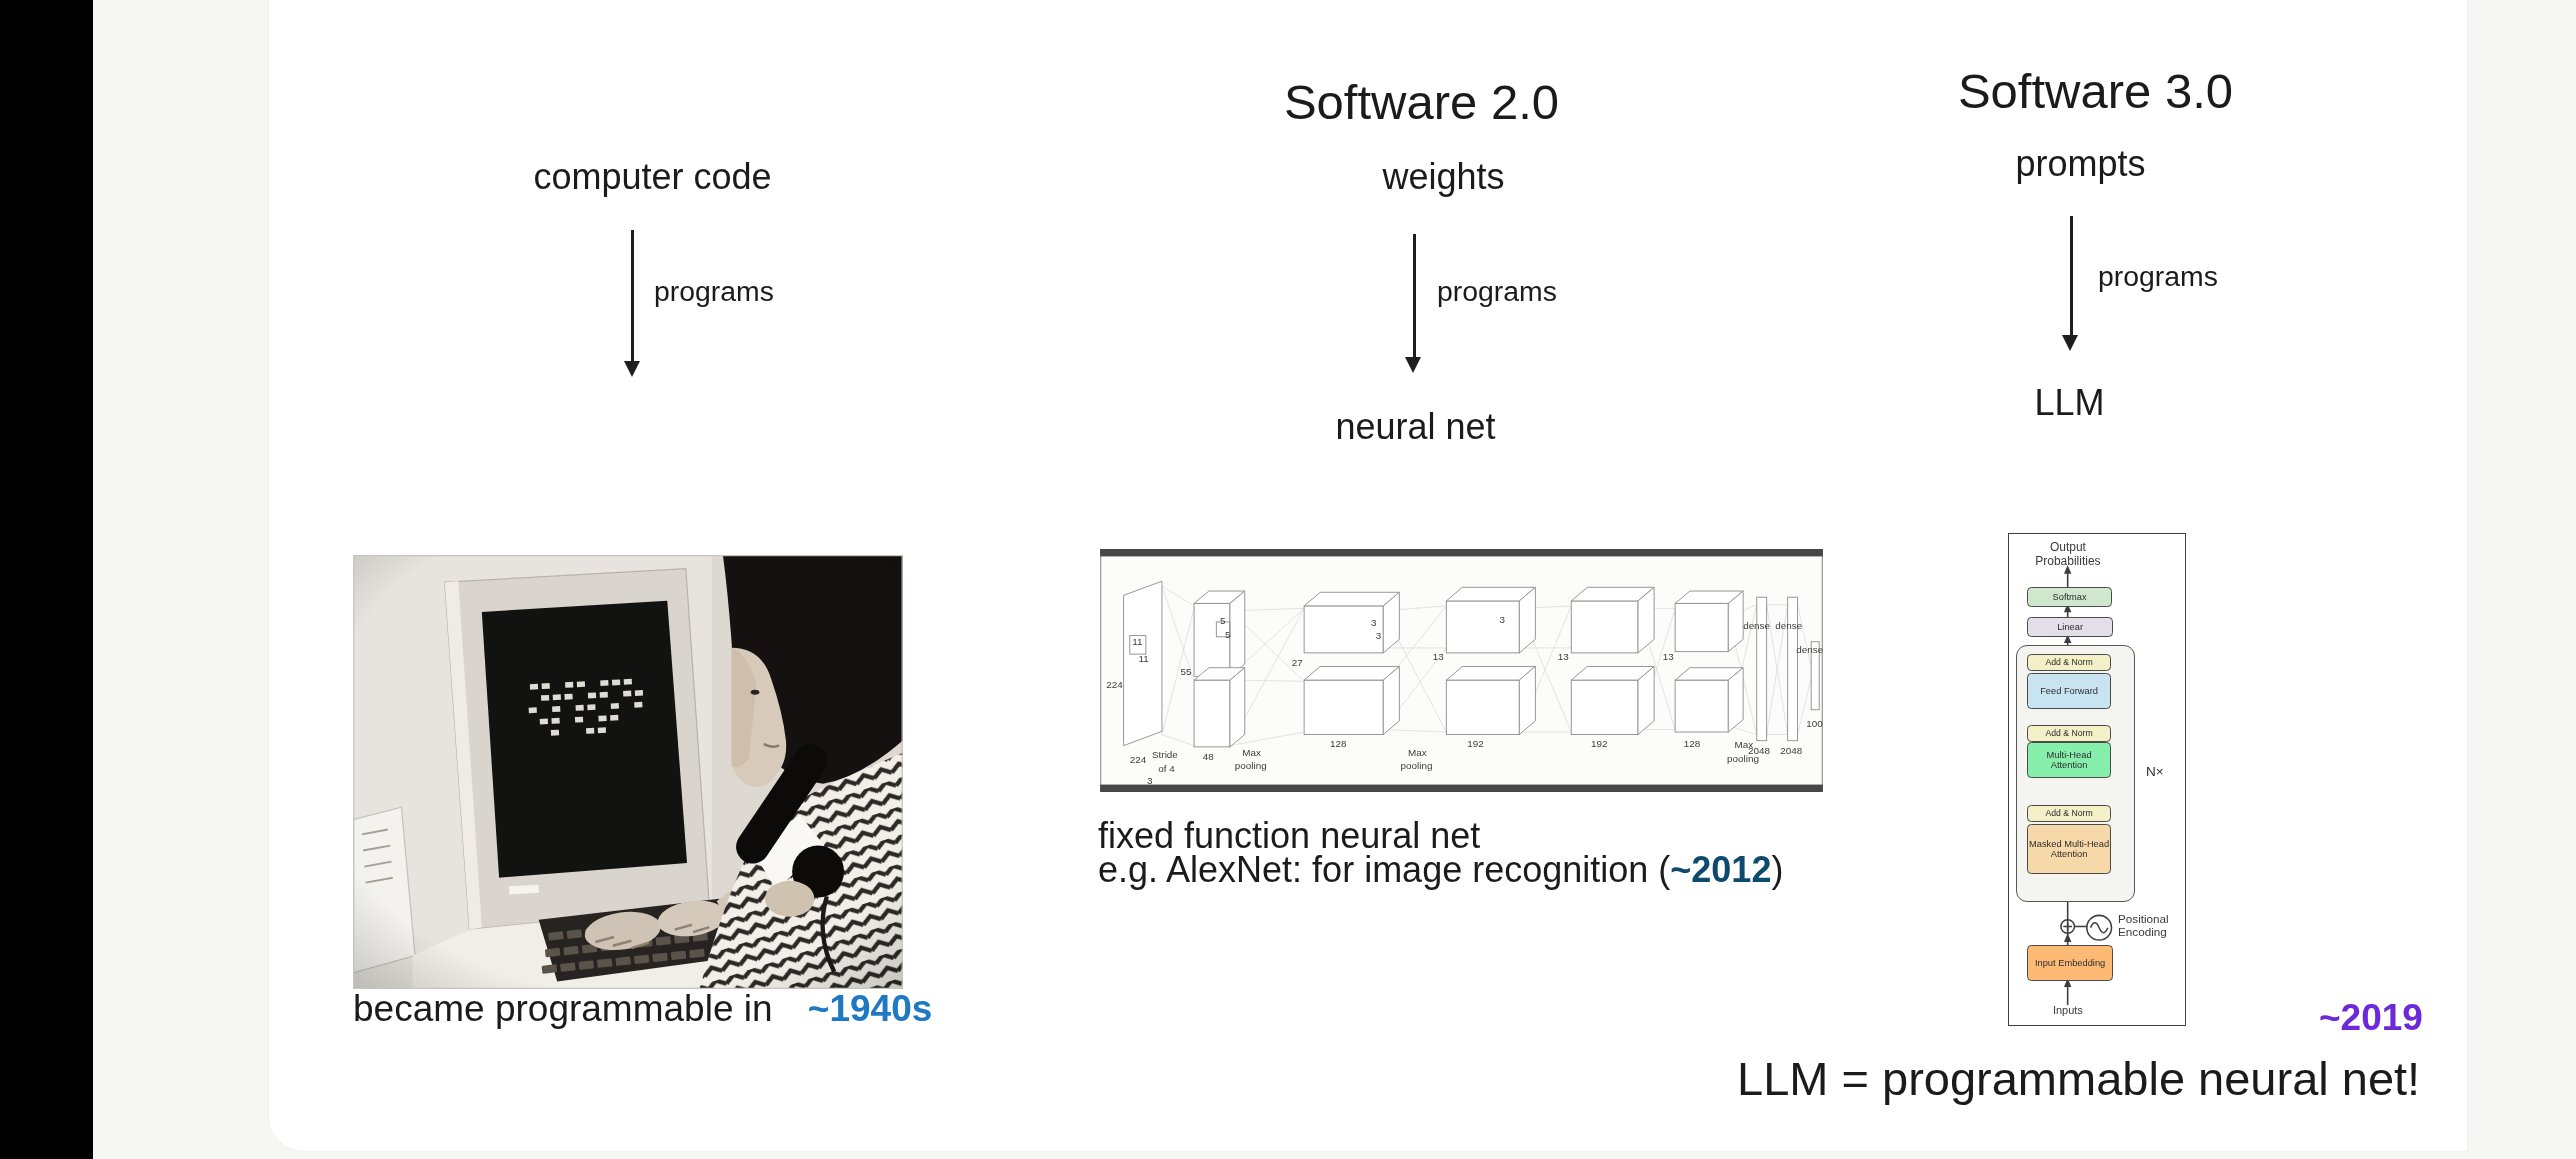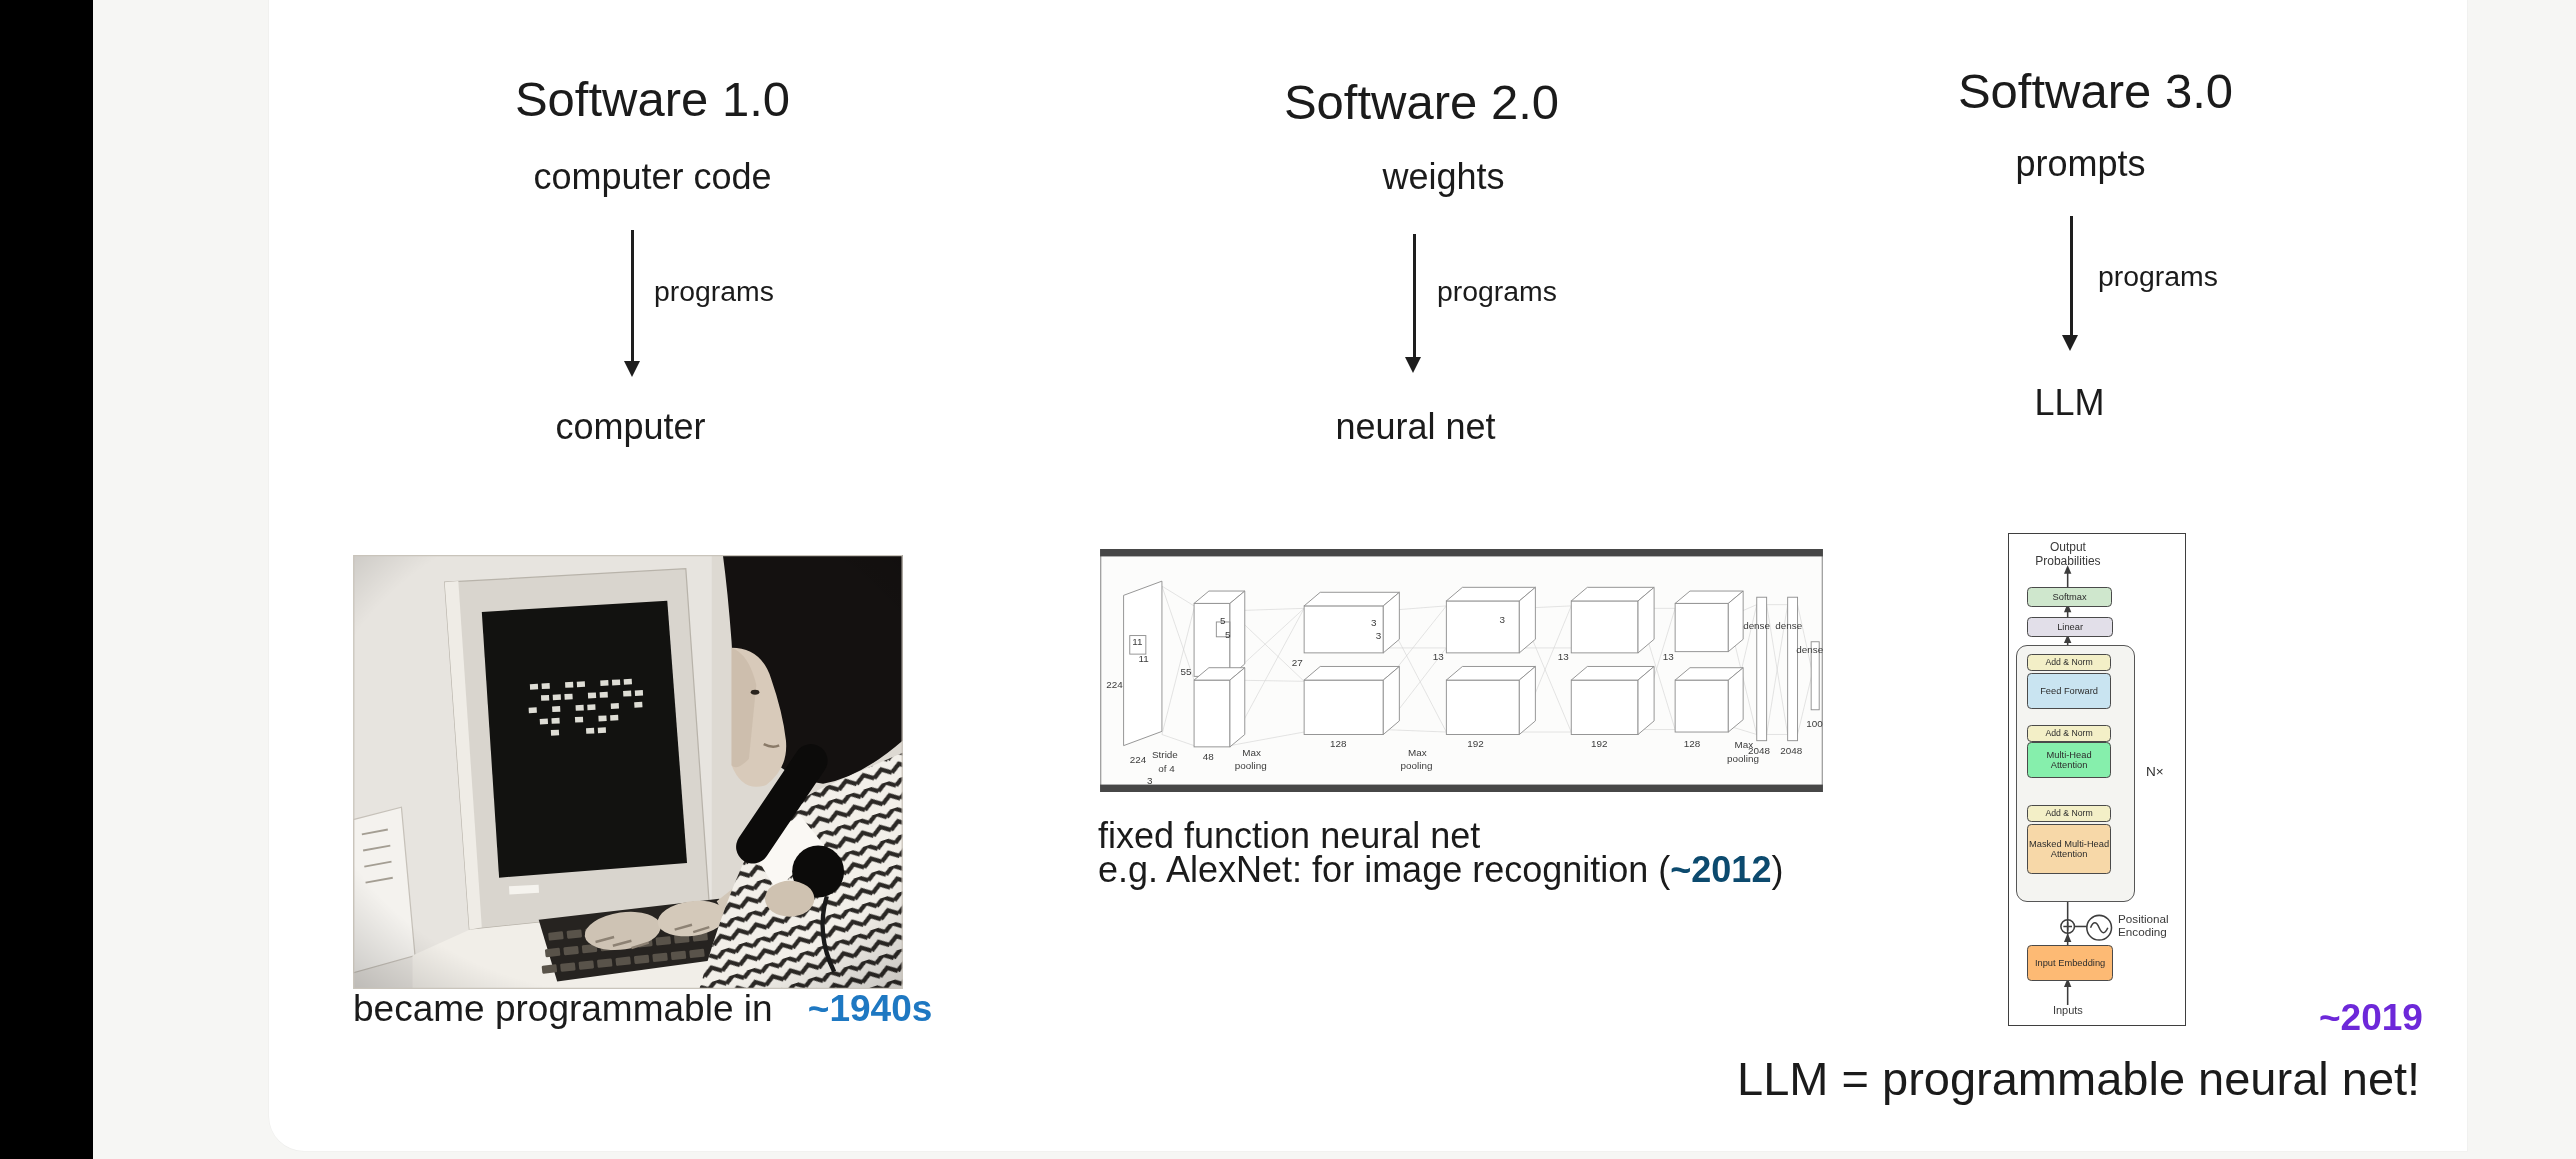--- a/index.html
+++ b/index.html
@@ -39,26 +39,24 @@
   svg text{font-family:"Liberation Sans", sans-serif;}
 </style>
 </head>
 <body>
 
 <div id="canvas">
 
   <div class="sheet"></div>
   <div class="letterbox"></div>
 
-  <div class="abs title" style="left:467px;top:71px;width:371px;">Software 1.0</div>
   <div class="abs mid" style="left:467px;top:156px;width:371px;">computer code</div>
   <div class="abs arrow-line" style="left:631px;top:230px;height:131px;"></div>
   <div class="abs arrow-head" style="left:624px;top:361px;"></div>
   <div class="abs programs" style="left:654px;top:275px;">programs</div>
-  <div class="abs mid" style="left:445px;top:406px;width:371px;">computer</div>
 
   <svg class="abs" style="left:353px;top:555px;" width="550" height="434" viewBox="0 0 889 702">
     <defs>
       <radialGradient id="vig" cx="0.5" cy="0.45" r="0.78">
         <stop offset="0.72" stop-color="#000000" stop-opacity="0"></stop>
         <stop offset="1" stop-color="#000000" stop-opacity="0.22"></stop>
       </radialGradient>
       <pattern id="chevrons" width="60" height="44" patternUnits="userSpaceOnUse" patternTransform="rotate(-18)">
         <path d="M0,10 L15,0 L30,10 M30,10 L45,0 L60,10" stroke="#15120f" stroke-width="7" fill="none"></path>
         <path d="M0,32 L15,22 L30,32 M30,32 L45,22 L60,32" stroke="#15120f" stroke-width="7" fill="none"></path>

